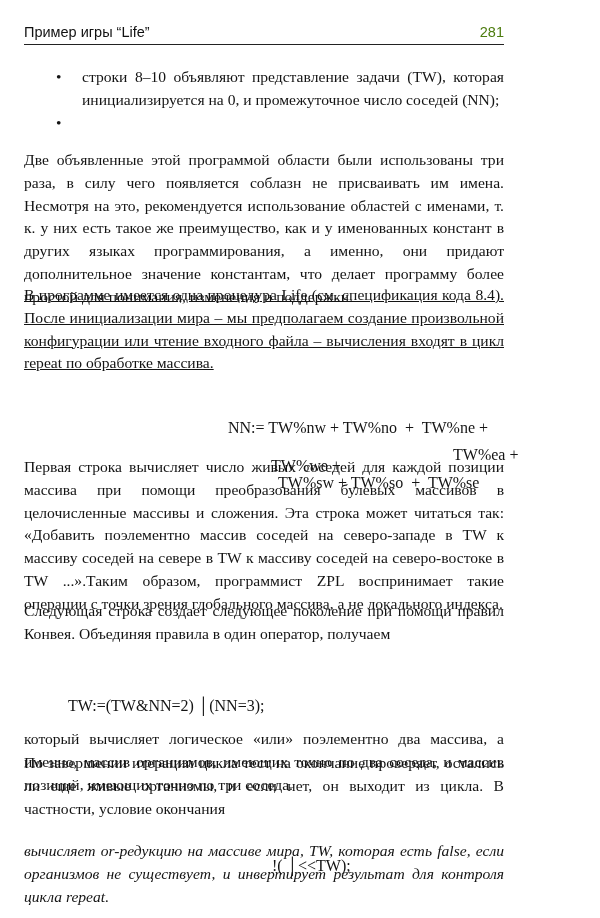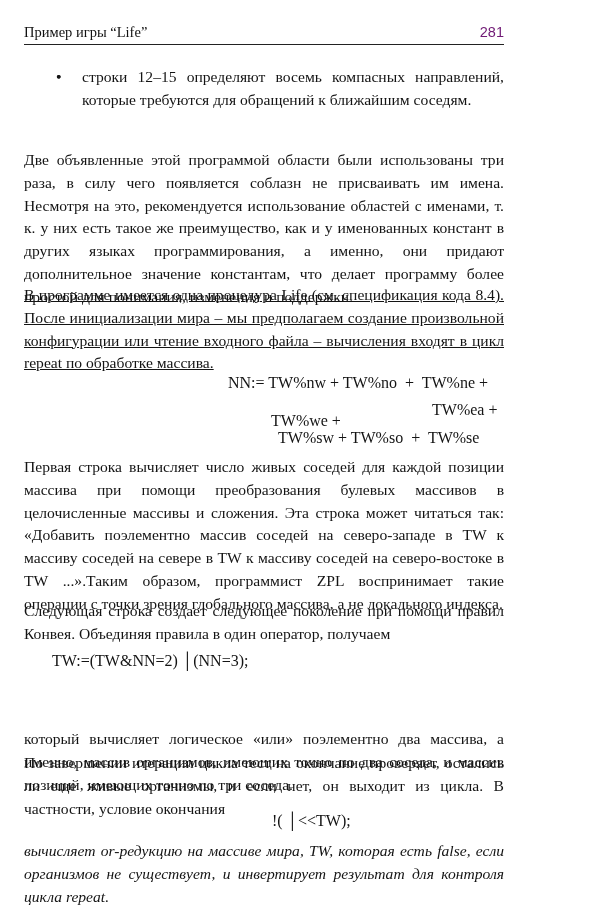--- a/index.html
+++ b/index.html
@@ -1,58 +1,58 @@
 <!DOCTYPE html>
 <html><head>
 <meta charset="utf-8">
 <style>
   html, body { margin:0; padding:0; background:#ffffff; }
   body { width:600px; height:918px; position:relative; overflow:hidden; color:#141414; }
   .header { position:absolute; left:24px; top:22px; width:480px; height:22px; border-bottom:1.4px solid #222; }
-  .header .title { position:absolute; left:0; top:2px; font-family:Liberation Serif, serif; font-size:14.5px; color:#111; }
-  .header .pageno { position:absolute; right:0; top:2px; font-family:"Liberation Sans", sans-serif; font-size:14.5px; color:#701a75; }
+  .header .title { position:absolute; left:0; top:2px; font-family:Liberation Sans, sans-serif; font-size:14.5px; color:#111; }
+  .header .pageno { position:absolute; right:0; top:2px; font-family:"Liberation Sans", sans-serif; font-size:14.5px; color:#4d7c0f; }
   .serif { font-family:"Liberation Serif", serif; font-size:15.6px; line-height:22.8px; text-align:justify; }
   .block { position:absolute; left:24px; width:480px; margin:0; }
   ul.bullets { position:absolute; left:24px; top:66px; width:480px; margin:0; padding:0; list-style:none; }
   ul.bullets li { position:relative; padding-left:58px; }
   ul.bullets li .dot { position:absolute; left:32px; top:0; }
-  .formula { position:absolute; font-family:"Liberation Serif", serif; font-size:16px; white-space:pre; }
+  .formula { position:absolute; font-family:"Liberation Serif", serif; font-size:16px; white-space:pre;margin-top:45px; }
 </style>
 </head>
 <body>
 
 <div class="header">
   <span class="title">Пример игры “Life”</span>
   <span class="pageno">281</span>
 </div>
 
 <ul class="bullets serif">
   <li>
     <span class="dot">•</span>
+    <span>строки 8–10 объявляют представление задачи (TW), которая инициализируется на 0, и промежуточное число соседей  (NN);</span>
   </li>
   <li>
     <span class="dot">•</span>
-    <span>строки 12–15 определяют восемь компасных направлений, которые требуются для обращений к ближайшим соседям.</span>
   </li>
 </ul>
 
 <p class="block serif" style="top:149px;">Две объявленные этой программой области были использованы три раза, в силу чего появляется соблазн не присваивать им имена. Несмотря на это, рекомендуется использование областей с именами, т. к. у них есть такое же преимущество, как и у именованных констант в других языках программирования, а именно, они придают дополнительное значение константам, что делает программу более простой для понимания, изменения и поддержки.</p>
 
 <p class="block serif" style="top:284px;text-decoration:underline;">В программе имеется одна процедура Life (см. спецификация кода 8.4). После инициализации мира – мы предполагаем создание произвольной конфигурации или чтение входного файла – вычисления входят в цикл repeat по обработке массива.</p>
 
 <div class="formula" style="left:228px; top:374px;">NN:= TW%nw + TW%no  +  TW%ne +</div>
 <div class="formula" style="left:271px; top:412px;">TW%we +</div>
-<div class="formula" style="left:432px; top:401px;">TW%ea +</div>
+<div class="formula" style="left:453px; top:401px;">TW%ea +</div>
 <div class="formula" style="left:278px; top:429px;">TW%sw + TW%so  +  TW%se</div>
 
 <p class="block serif" style="top:456px;">Первая строка вычисляет число живых соседей для каждой позиции массива при помощи преобразования булевых массивов в целочисленные массивы и сложения. Эта строка может читаться так: «Добавить поэлементно массив соседей на северо-западе в TW к массиву соседей на севере в TW  к массиву соседей на северо-востоке в TW ...».Таким образом, программист ZPL воспринимает такие операции с точки зрения глобального массива, а не локального индекса.</p>
 
 <p class="block serif" style="top:600px;">Следующая строка создает следующее поколение при помощи правил Конвея. Объединяя правила в один оператор, получаем</p>
 
-<div class="formula" style="left:52px; top:652px;">TW:=(TW&amp;NN=2) │(NN=3);</div>
+<div class="formula" style="left:68px; top:652px;">TW:=(TW&amp;NN=2) │(NN=3);</div>
 
 <p class="block serif" style="top:680px;margin-top:48px;">который вычисляет логическое «или» поэлементно два массива, а именно, массив организмов, имеющих точно по два соседа, и массив позиций, имеющих точно по три соседа.</p>
 
 <p class="block serif" style="top:740px;margin-top:12px;">По завершении итерации цикла тест на окончание проверяет, остались ли еще живые организмы, и если нет, он выходит из цикла. В частности, условие окончания</p>
 
 <div class="formula" style="left:272px; top:812px;font-family:Liberation Serif, serif;">!( │&lt;&lt;TW);</div>
 
 <p class="block serif" style="top:840px;font-style:italic;">вычисляет or-редукцию на массиве мира, TW, которая есть false, если организмов не существует, и инвертирует результат для контроля цикла repeat.</p>
 
 </body></html>

